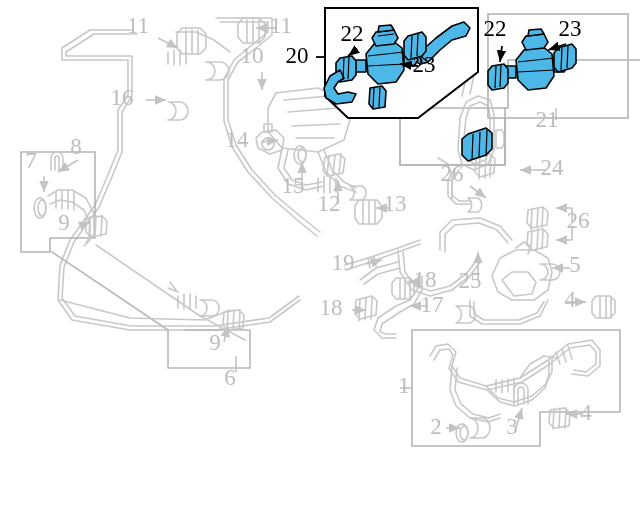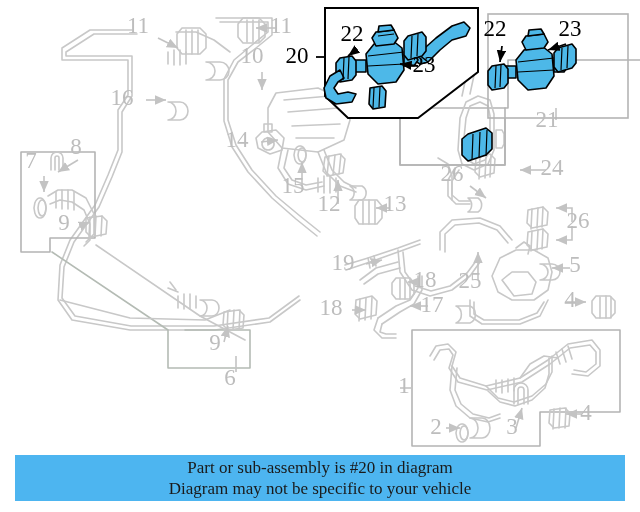--- a/index.html
+++ b/index.html
@@ -402,18 +402,14 @@
         <text x="578" y="228" class="lbl" text-anchor="middle">26</text>
         <text x="575" y="272" class="lbl" text-anchor="middle">5</text>
         <text x="570" y="307" class="lbl" text-anchor="middle">4</text>
         <text x="404" y="393" class="lbl" text-anchor="middle">1</text>
         <text x="436" y="434" class="lbl" text-anchor="middle">2</text>
         <text x="512" y="434" class="lbl" text-anchor="middle">3</text>
         <text x="586" y="420" class="lbl" text-anchor="middle">4</text>
       </g>
   </svg>
 
-  <div id="banner">
-    <div class="bline">Part or sub-assembly is #20 in diagram</div>
-    <div class="bline">Diagram may not be specific to your vehicle</div>
-  </div>
 
 </div>
 
 </body></html>

